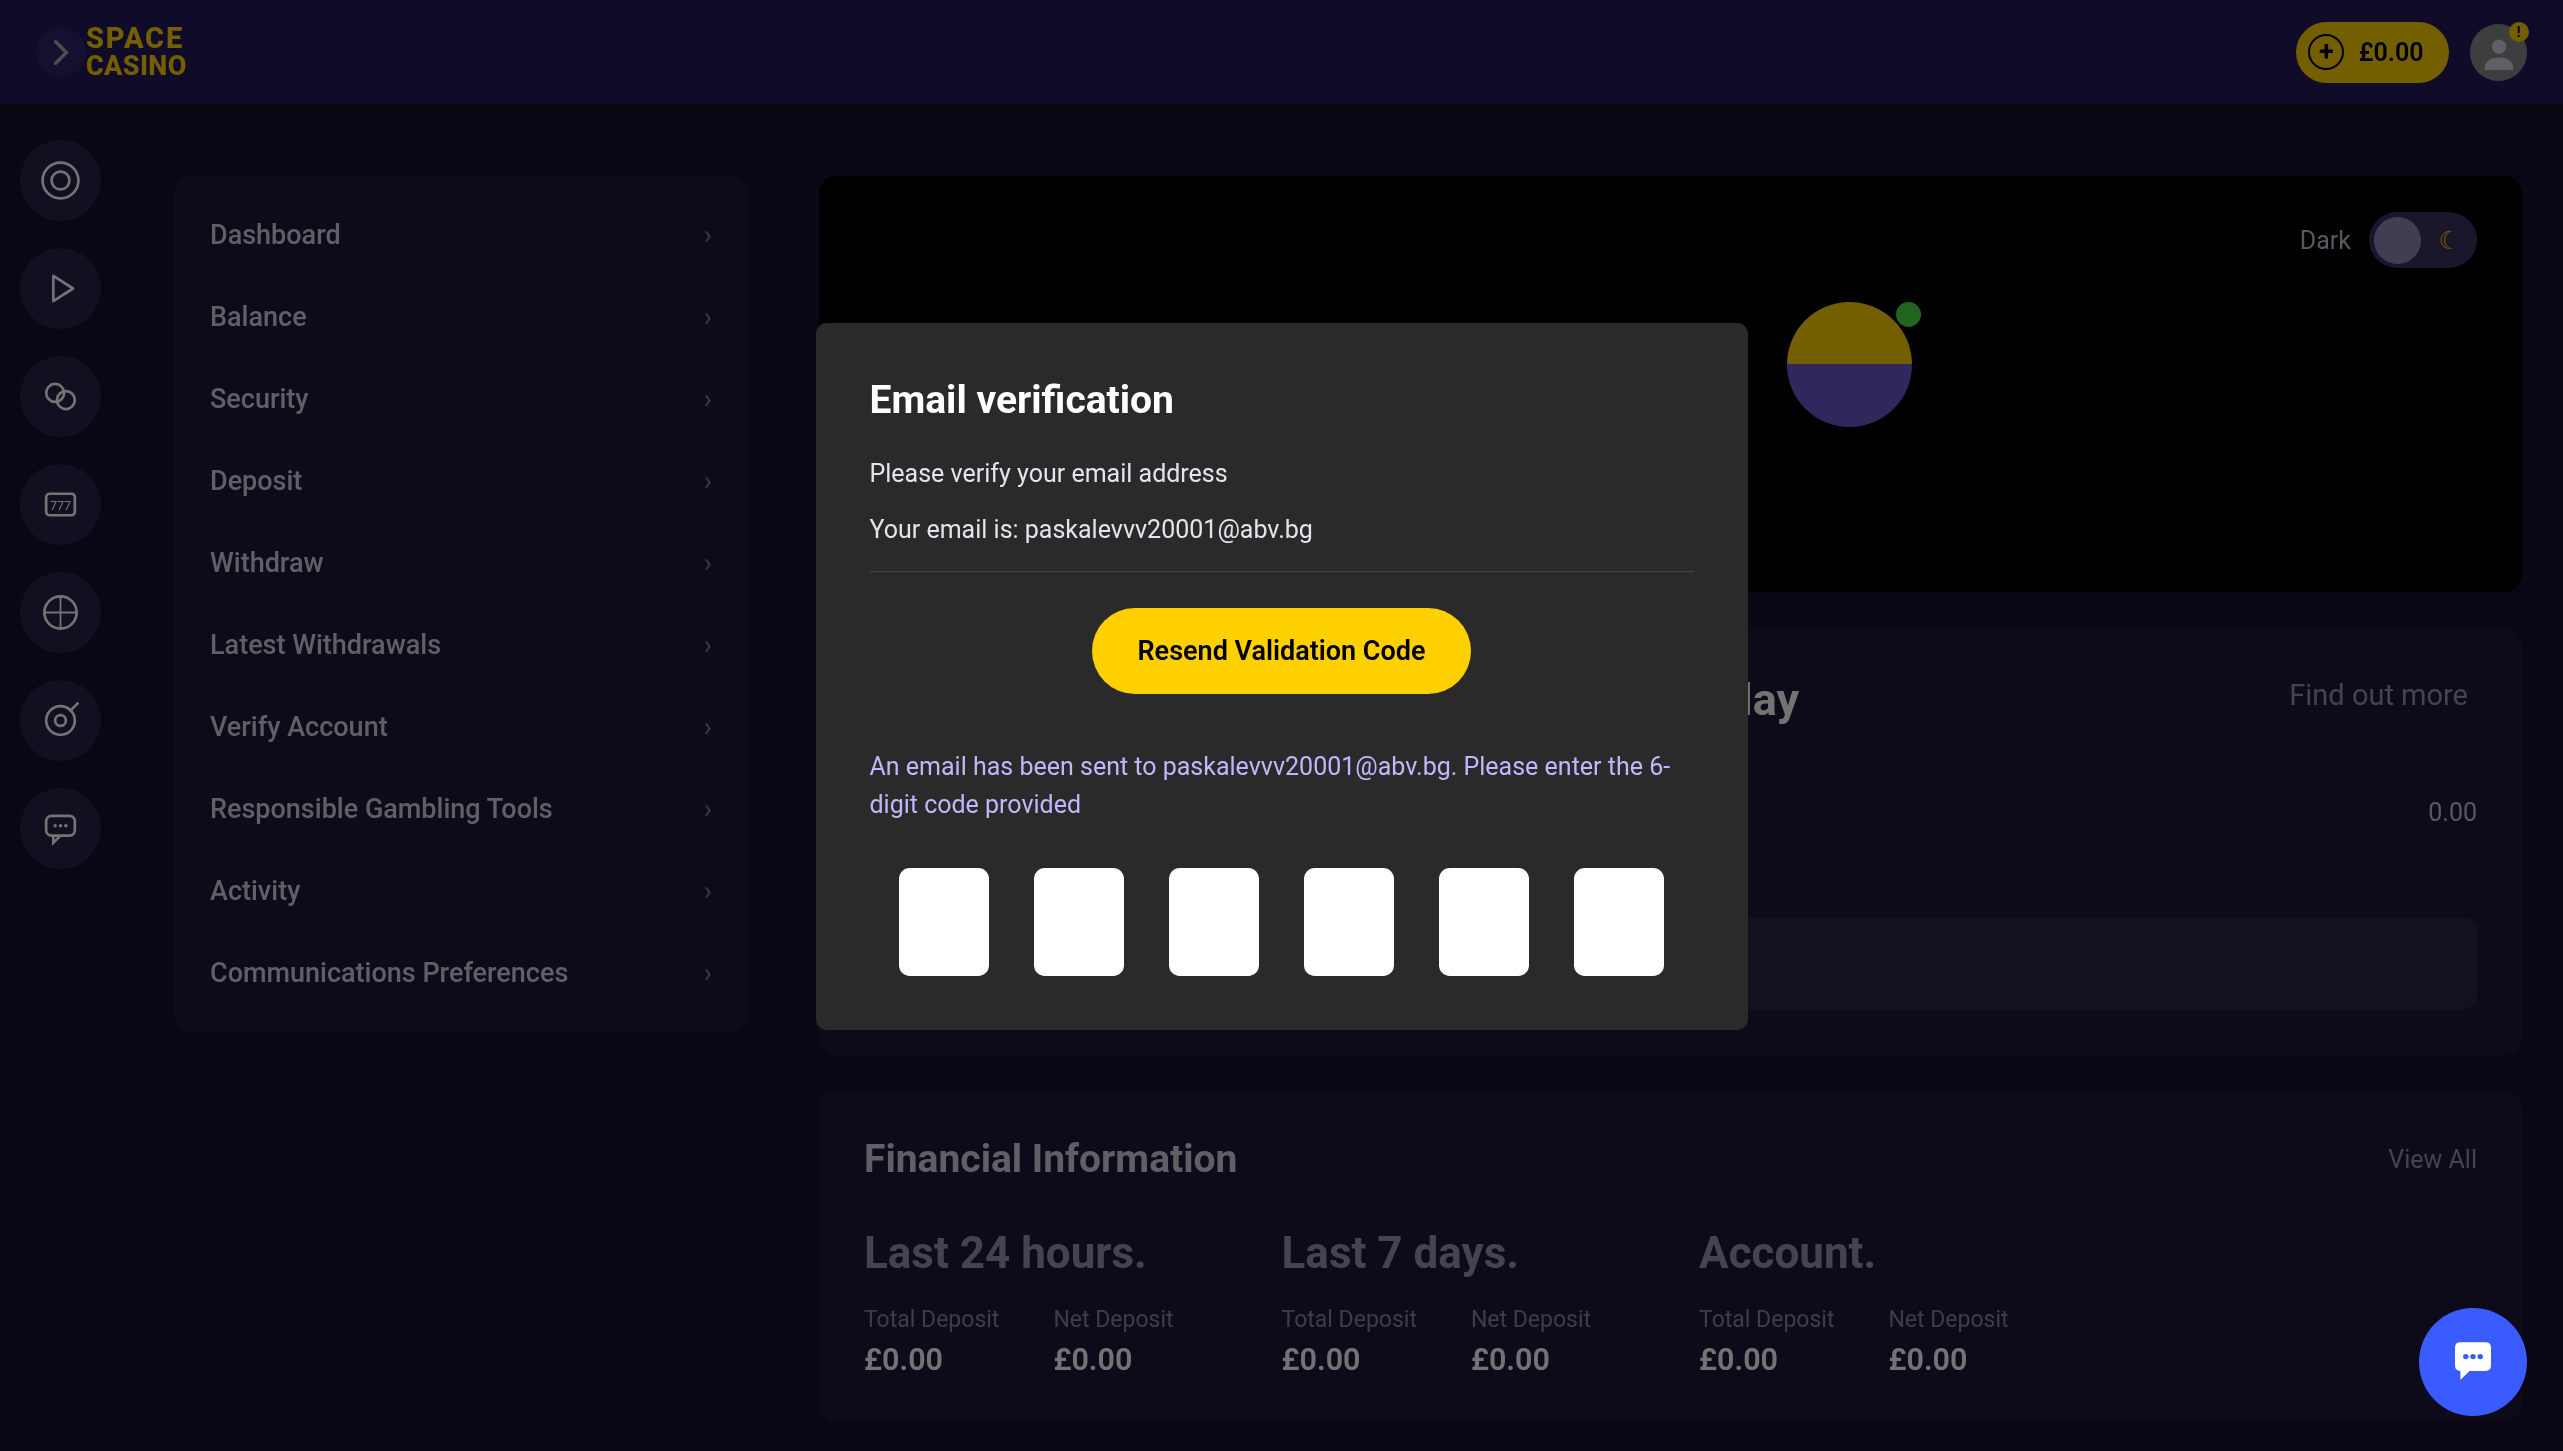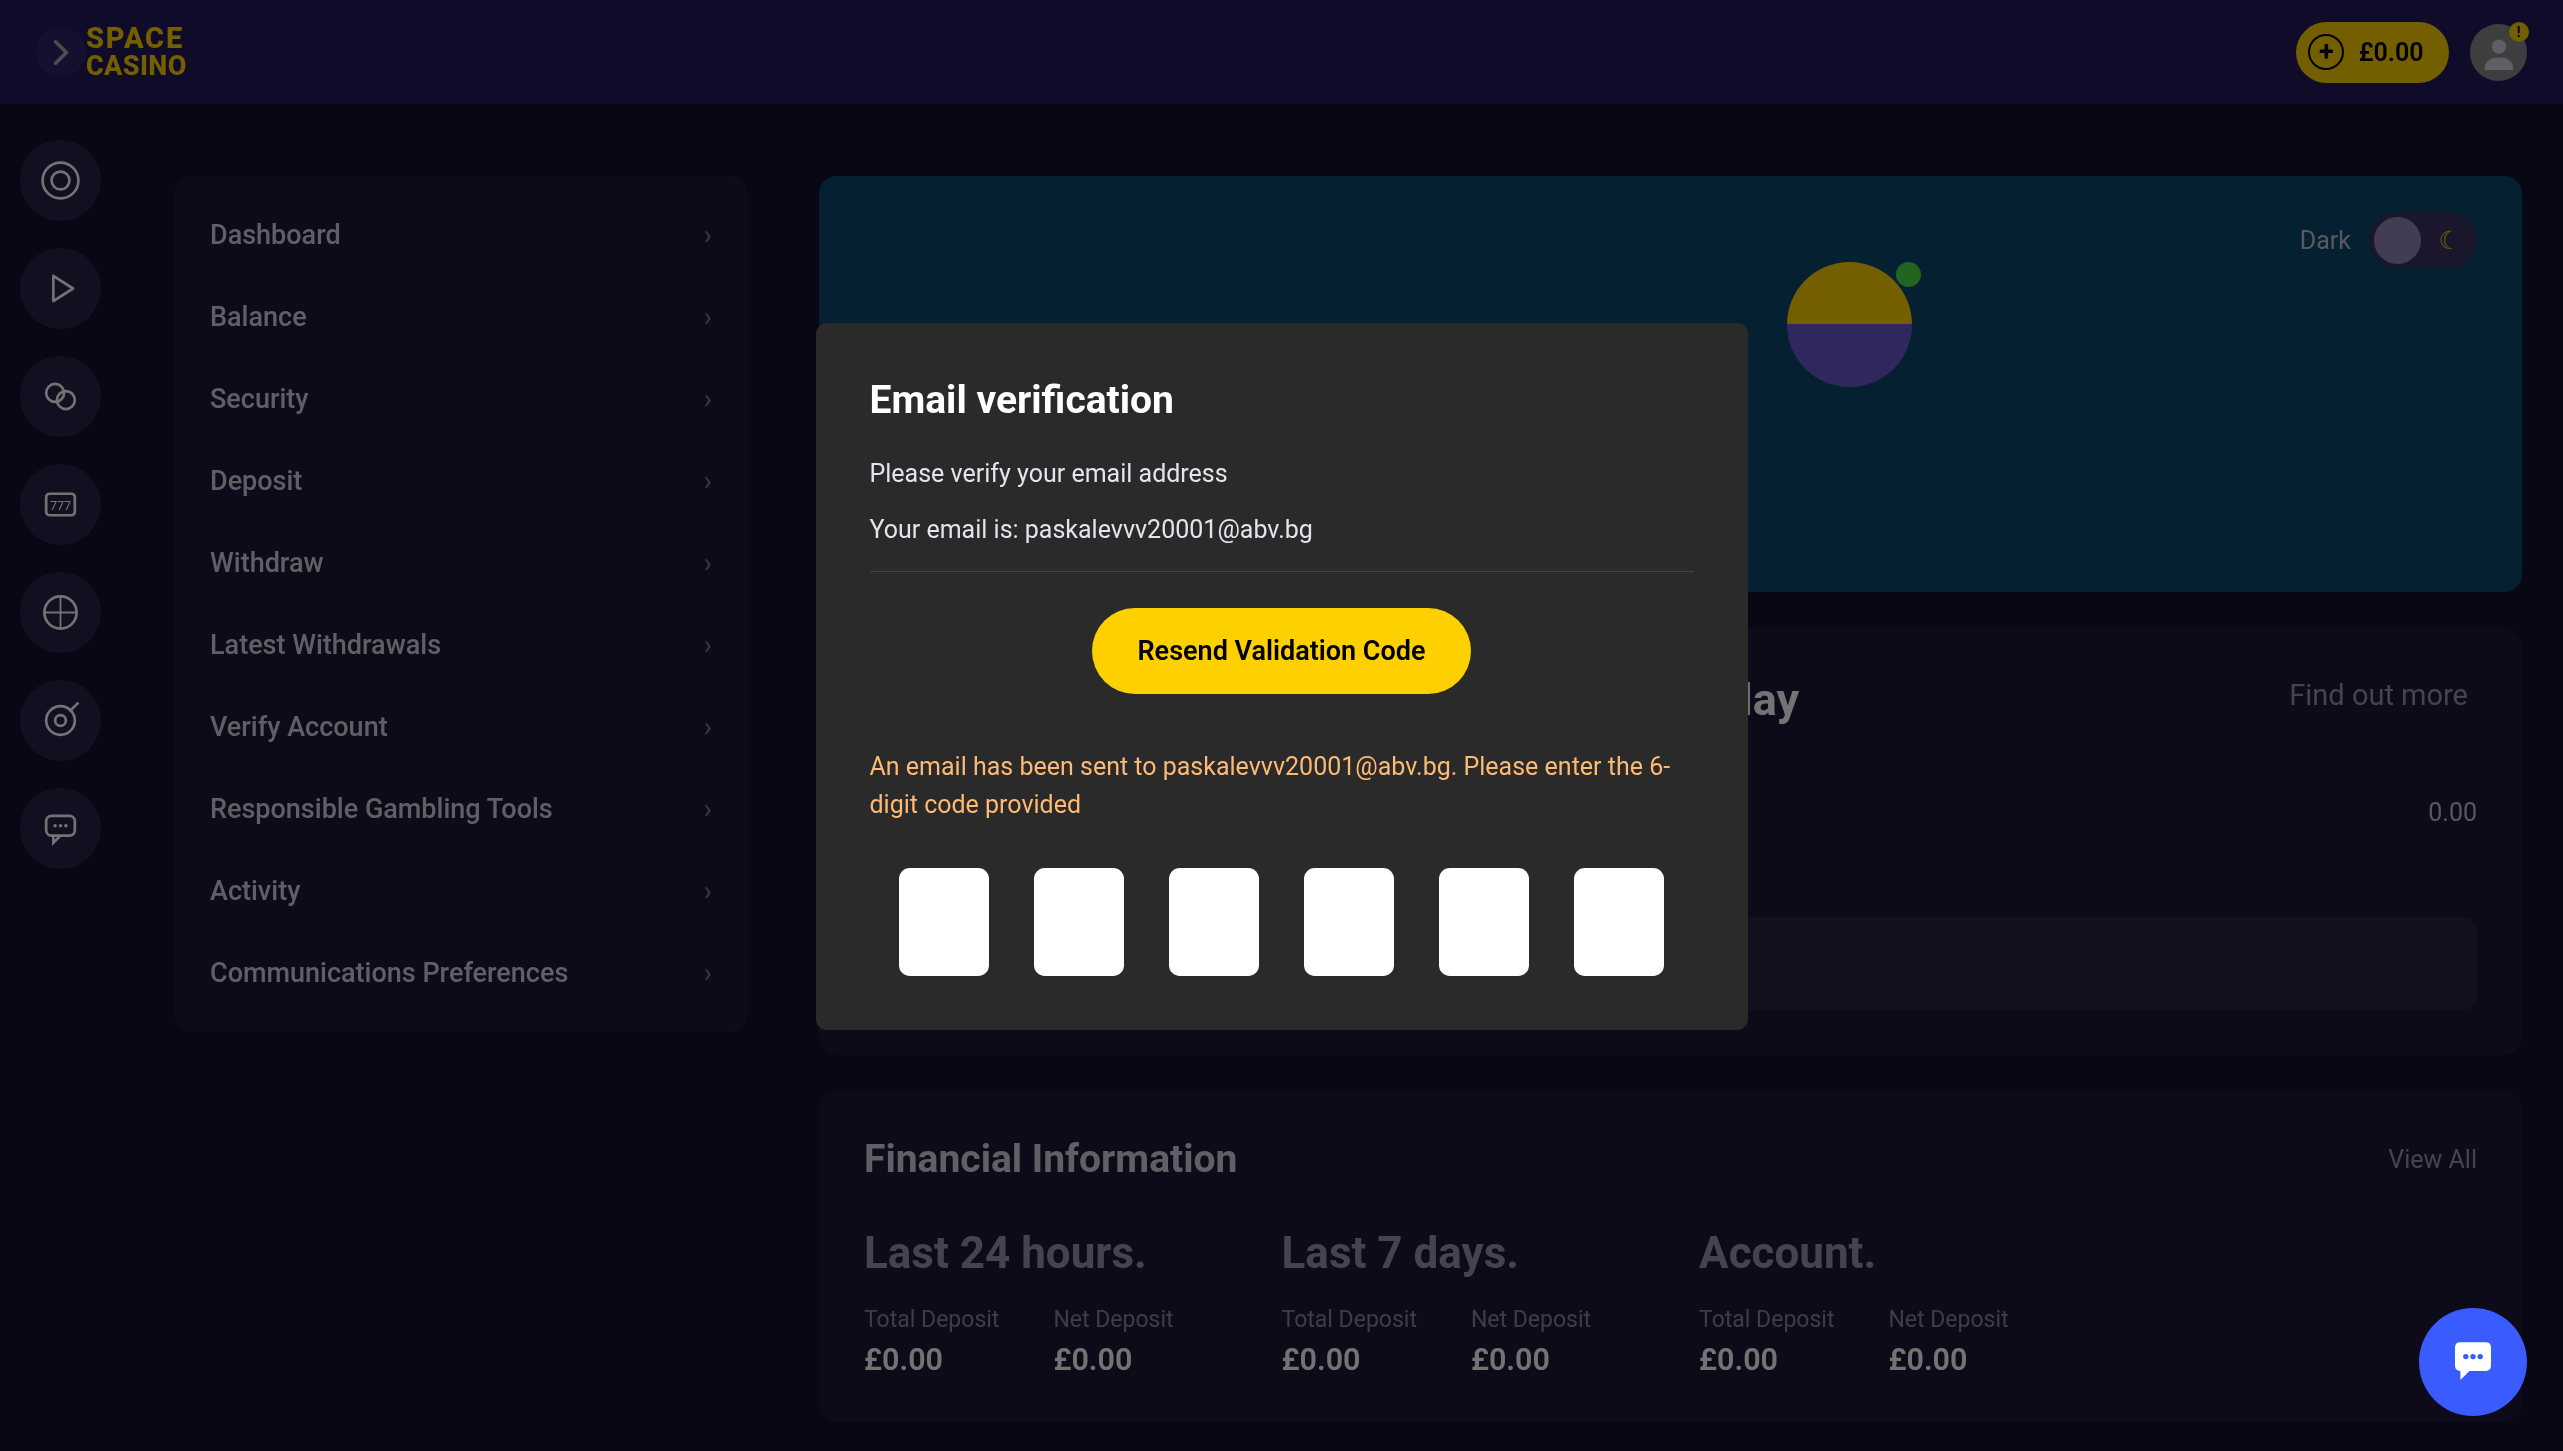--- a/index.html
+++ b/index.html
@@ -27,21 +27,21 @@
 
 
 .sidebar-menu { position: absolute; left: 54px; top: 72px; width: 574px; background: #1d1838; border-radius: 18px; padding: 18px 0; }
 .menu-item { display: flex; align-items: center; justify-content: space-between; padding: 25px 36px; color: #d5d2e0; font-size: 27px; font-weight: 500; cursor: pointer; }
 .chevron { color: #7a7690; }
 
 
 .content-panel { position: absolute; left: 699px; top: 72px; width: 1703px; }
 
 
-.greeting-card { background: #0c4a6e; border-radius: 18px; padding: 45px; display: flex; align-items: center; position: relative; height: 416px; }
+.greeting-card { background: #000000; border-radius: 18px; padding: 45px; display: flex; align-items: flex-end; position: relative; height: 416px; }
 .dark-toggle { position: absolute; top: 36px; right: 45px; display: flex; align-items: center; gap: 18px; color: #c5c2d5; font-size: 25px; }
 .toggle-track { width: 108px; height: 56px; background: #3a3160; border-radius: 36px; position: relative; display: flex; align-items: center; }
 .toggle-thumb { width: 47px; height: 47px; background: #9088b8; border-radius: 50%; margin-left: 5.4px; }
 .toggle-moon { position: absolute; right: 16px; color: #ffd000; font-size: 25px; }
 .greeting-avatar { width: 125px; height: 125px; border-radius: 50%; background: linear-gradient(#ffd000 50%, #6a5acd 50%); position: relative; margin-left: 358px; }
 .greeting-dot { position: absolute; top: 0; right: -9px; width: 25px; height: 25px; background: #4ae04a; border-radius: 50%; }
 .greeting-text { font-size: 41px; font-weight: 700; margin-top: 27px; }
 .greeting-sub { color: #9a96b0; font-size: 23px; margin-top: 18px; }
 
 
@@ -63,21 +63,21 @@
 .fin-label { color: #8a86a0; font-size: 23px; margin-bottom: 9px; }
 .fin-value { font-size: 30.5px; font-weight: 600; }
 
 
 .modal-overlay { position: absolute; inset: 0; background: rgba(0,0,0,0.55); display: flex; align-items: flex-start; justify-content: center; padding-top: 323px; z-index: 100; }
 .modal { width: 932px; background: #2a2a2a; border-radius: 10.8px; padding: 54px; }
 .modal-title { font-size: 39px; font-weight: 700; margin-bottom: 36px; }
 .modal-text { font-size: 25px; color: #e5e3ed; margin-bottom: 27px; }
 .modal-divider { border-top: 0.9px solid #444; margin: 27px 0 36px 0; }
 .resend-btn { display: block; margin: 0 auto 54px auto; background: #ffd000; color: #000; border: none; border-radius: 54px; padding: 27px 45px; font-size: 27px; font-weight: 600; cursor: pointer; }
-.modal-info { font-size: 25px; color: #fdba74; line-height: 1.5; margin-bottom: 45px; }
+.modal-info { font-size: 25px; color: #c4b5fd; line-height: 1.5; margin-bottom: 45px; }
 .code-inputs { display: flex; gap: 45px; justify-content: center; }
 .code-box { width: 90px; height: 108px; background: #fff; border-radius: 10.8px; border: none; }
 
 
 .chat-bubble { position: absolute; bottom: 36px; right: 36px; width: 108px; height: 108px; background: #3a5cff; border-radius: 50%; display: flex; align-items: center; justify-content: center; z-index: 200; cursor: pointer; }
 
 svg { display: block; }
 </style>
 </head>
 <body>

